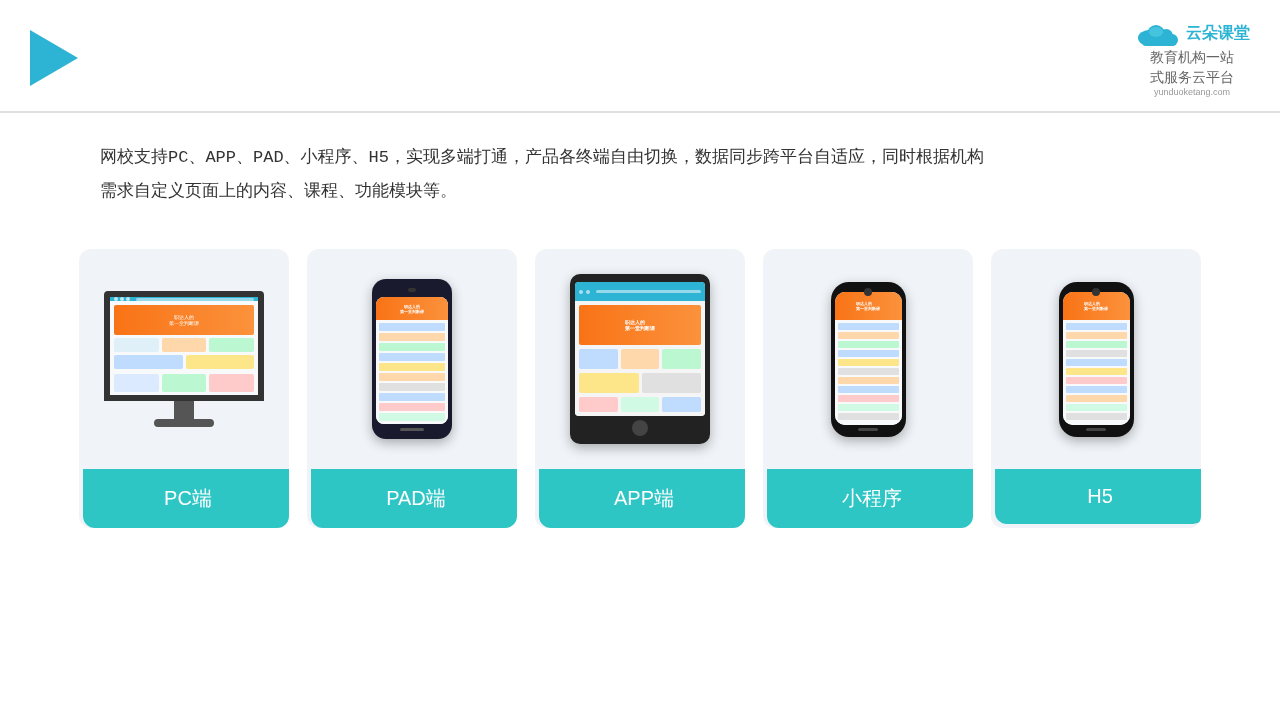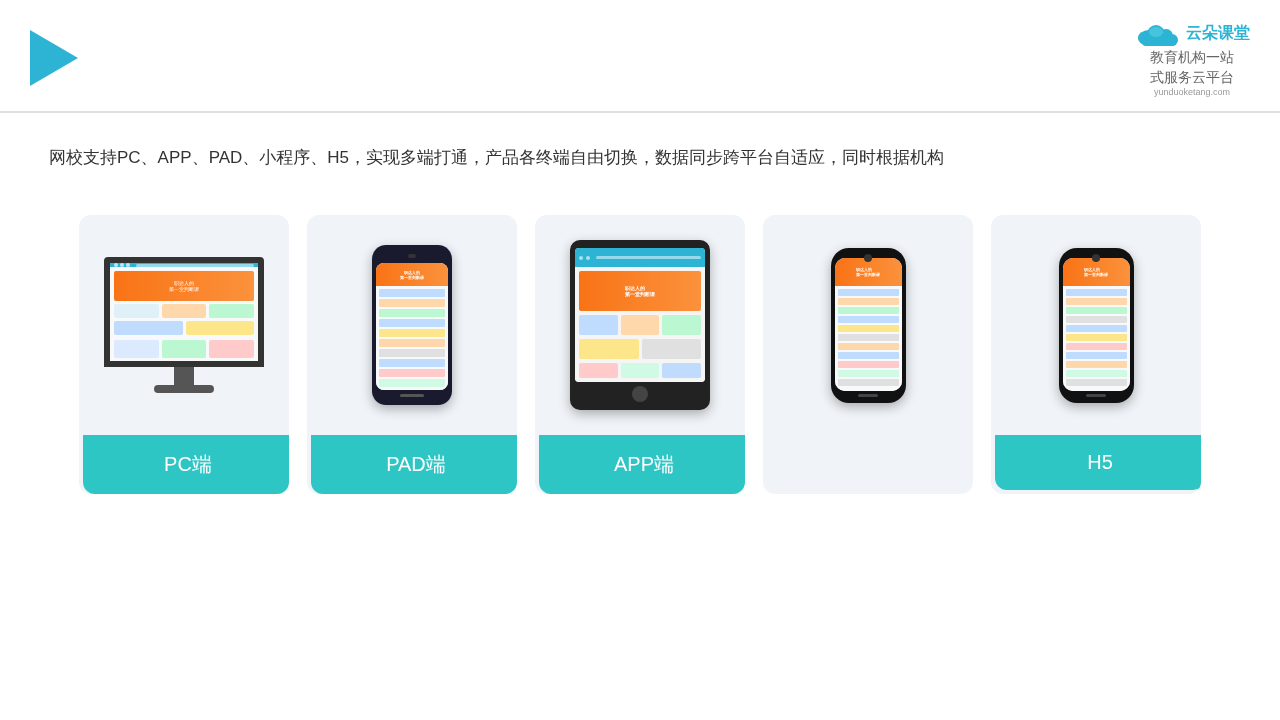--- a/index.html
+++ b/index.html
@@ -58,24 +58,25 @@
       font-weight: bold;
       color: #2db3d4;
     }
     .brand-url {
       font-size: 9px;
       color: #999;
     }
 
     
     .description {
-      padding: 28px 80px 20px 49px;
+      padding: 28px 80px 20px 100px;
       font-size: 17px;
       color: #333;
       line-height: 2;
+      font-family: Liberation Mono, monospace;
     }
 
     
     .cards-container {
       display: flex;
       gap: 18px;
       padding: 20px 60px 20px 60px;
       justify-content: center;
     }
 
@@ -388,20 +389,21 @@
       <span class="brand-name">云朵课堂</span>
     </div>
     <div style="font-size:14px;color:#666;white-space:pre;text-align:center;line-height:1.4;">教育机构一站
 式服务云平台</div>
     <div class="brand-url">yunduoketang.com</div>
   </div>
 </div>
 
 <div class="description">
   <span>网校支持PC、APP、PAD、小程序、H5，实现多端打通，产品各终端自由切换，数据同步跨平台自适应，同时根据机构</span><br>
+  <span>需求自定义页面上的内容、课程、功能模块等。</span>
 </div>
 
 <div class="cards-container">
 
   <div class="card">
     <div class="card-image-area">
       <div class="monitor">
         <div class="monitor-screen">
           <div class="screen-inner">
             <div class="screen-header-bar">
@@ -518,20 +520,21 @@
             <div class="phone-small-item orange"></div>
             <div class="phone-small-item blue"></div>
             <div class="phone-small-item" style="background:#fecaca;"></div>
             <div class="phone-small-item" style="background:#d1fae5;"></div>
             <div class="phone-small-item" style="background:#e0e0e0;"></div>
           </div>
         </div>
         <div class="phone-small-bottom"></div>
       </div>
     </div>
+    <div class="card-label">小程序</div>
   </div>
 
   <div class="card">
     <div class="card-image-area">
       <div class="phone-small">
         <div class="phone-small-punch"></div>
         <div class="phone-small-screen">
           <div class="phone-small-top">
             <div class="phone-small-top-text">职达人的<br>第一堂判断课</div>
           </div>

